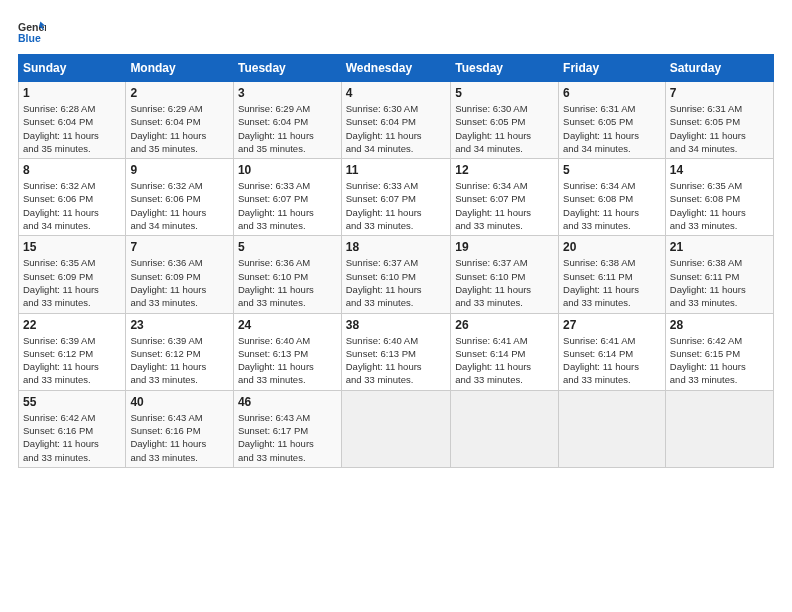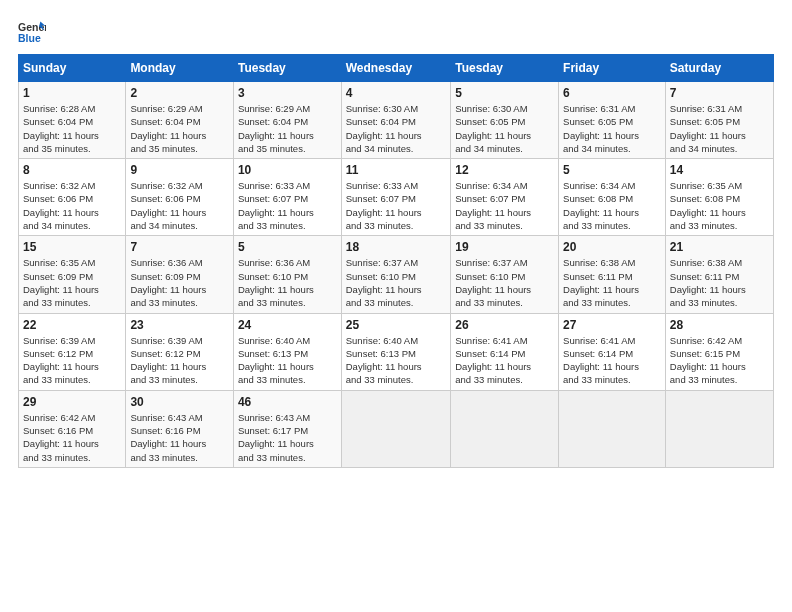--- a/index.html
+++ b/index.html
@@ -289,21 +289,21 @@
 and 33 minutes.</div>
           </td>
           <td>
             <span class="day-num">24</span>
             <div class="day-detail" style="white-space: pre-line;">Sunrise: 6:40 AM
 Sunset: 6:13 PM
 Daylight: 11 hours
 and 33 minutes.</div>
           </td>
           <td>
-            <span class="day-num">25</span>
+            <span class="day-num">38</span>
             <div class="day-detail" style="white-space: pre-line;">Sunrise: 6:40 AM
 Sunset: 6:13 PM
 Daylight: 11 hours
 and 33 minutes.</div>
           </td>
           <td>
             <span class="day-num">26</span>
             <div class="day-detail" style="white-space: pre-line;">Sunrise: 6:41 AM
 Sunset: 6:14 PM
 Daylight: 11 hours
@@ -319,28 +319,28 @@
           <td>
             <span class="day-num">28</span>
             <div class="day-detail" style="white-space: pre-line;">Sunrise: 6:42 AM
 Sunset: 6:15 PM
 Daylight: 11 hours
 and 33 minutes.</div>
           </td>
         </tr>
         <tr>
           <td>
-            <span class="day-num">29</span>
+            <span class="day-num">55</span>
             <div class="day-detail" style="white-space: pre-line;">Sunrise: 6:42 AM
 Sunset: 6:16 PM
 Daylight: 11 hours
 and 33 minutes.</div>
           </td>
           <td>
-            <span class="day-num">30</span>
+            <span class="day-num">40</span>
             <div class="day-detail" style="white-space: pre-line;">Sunrise: 6:43 AM
 Sunset: 6:16 PM
 Daylight: 11 hours
 and 33 minutes.</div>
           </td>
           <td>
             <span class="day-num">46</span>
             <div class="day-detail" style="white-space: pre-line;">Sunrise: 6:43 AM
 Sunset: 6:17 PM
 Daylight: 11 hours

